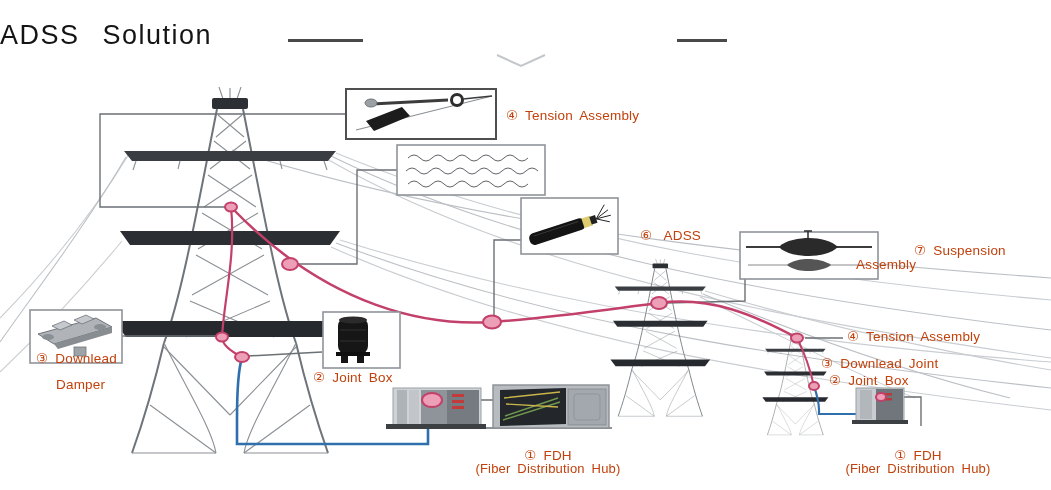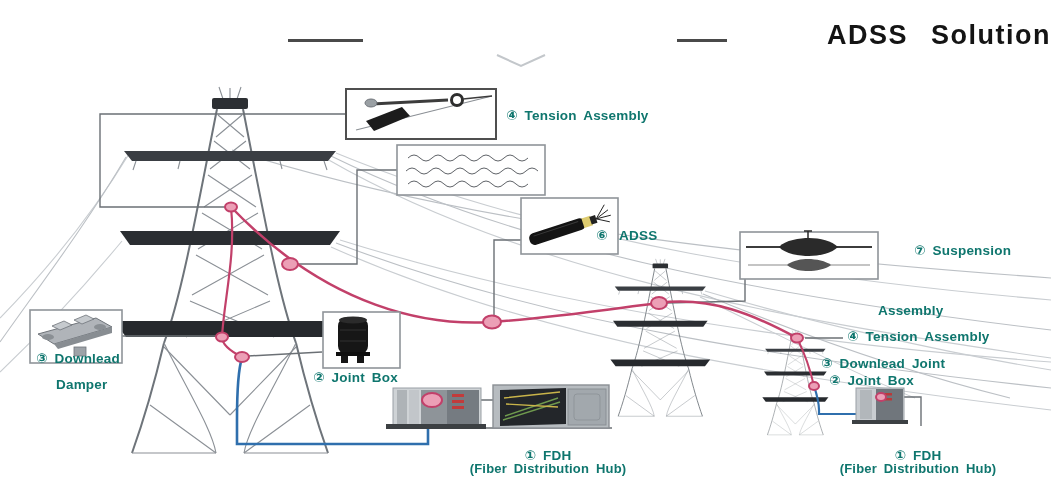--- a/index.html
+++ b/index.html
@@ -2,28 +2,28 @@
 <html><head>
 <meta charset="utf-8">
 <style>
   html,body{margin:0;padding:0;background:#ffffff;}
   .stage{
     position:relative;width:1051px;height:490px;background:#ffffff;overflow:hidden;
     font-family:"Liberation Sans","DejaVu Sans",sans-serif;
   }
   .stage svg{position:absolute;left:0;top:0;}
   .title{
-    position:absolute;left:0;right:0;top:20px;text-align:right;
-    font-size:27px;font-weight:700;letter-spacing:1.5px;word-spacing:14px;color:#141414;padding-left:24px;
+    position:absolute;left:0;right:0;top:20px;text-align:left;
+    font-size:27px;font-weight:400;letter-spacing:1.5px;word-spacing:14px;color:#141414;
   }
   .rule{position:absolute;top:39px;height:3px;background:#4a4a4a;}
   .rule-left{left:288px;width:75px;}
   .rule-right{left:677px;width:50px;}
   .lbl{
-    position:absolute;font-size:13.5px;font-weight:700;color:#0f766e;
+    position:absolute;font-size:13.5px;font-weight:400;color:#c2410c;
     white-space:nowrap;line-height:1.05;word-spacing:3px;letter-spacing:0.2px;
   }
   .lbl-center{text-align:center;margin-top:20px;}
   
   .wire{stroke:#c9cdd1;stroke-width:1.1;fill:none;}
   .wire2{stroke:#bcc0c5;stroke-width:1.1;fill:none;}
   .tw{stroke:#8b9096;stroke-width:1.1;fill:none;}
   .tw2{stroke:#6e747a;stroke-width:2;fill:none;}
   .cn{stroke:#6b7075;stroke-width:1.4;fill:none;}
   .box{fill:#ffffff;stroke:#8f9499;stroke-width:1.6;}
@@ -203,23 +203,23 @@
     </g>
 
     <polyline points="497,55 521,66 545,55" fill="none" stroke="#c3c7cb" stroke-width="2"></polyline>
   </svg>
 
   <span class="rule rule-left"></span>
   <div class="title">ADSS Solution</div>
   <span class="rule rule-right"></span>
 
   <div class="lbl" style="left:506px;top:109px;">④ Tension Assembly</div>
-  <div class="lbl" style="left:596px;top:229px;word-spacing:8px;text-align:right;">⑥ ADSS</div>
+  <div class="lbl" style="left:640px;top:229px;word-spacing:8px;text-align:right;">⑥ ADSS</div>
   <div class="lbl" style="left:914px;top:244px;">⑦ Suspension</div>
-  <div class="lbl" style="left:878px;top:258px;margin-top:46px;">Assembly</div>
+  <div class="lbl" style="left:856px;top:258px;">Assembly</div>
   <div class="lbl" style="left:847px;top:330px;">④ Tension Assembly</div>
   <div class="lbl" style="left:821px;top:357px;">③ Downlead Joint</div>
   <div class="lbl" style="left:829px;top:374px;">② Joint Box</div>
   <div class="lbl lbl-center" style="left:822px;top:429px;width:192px;">① FDH</div>
   <div class="lbl lbl-center" style="left:822px;top:442px;width:192px;font-size:13px;">(Fiber Distribution Hub)</div>
   <div class="lbl lbl-center" style="left:448px;top:429px;width:200px;">① FDH</div>
   <div class="lbl lbl-center" style="left:448px;top:442px;width:200px;font-size:13px;">(Fiber Distribution Hub)</div>
   <div class="lbl" style="left:36px;top:352px;">③ Downlead</div>
   <div class="lbl" style="left:56px;top:378px;">Damper</div>
   <div class="lbl" style="left:313px;top:371px;">② Joint Box</div>

